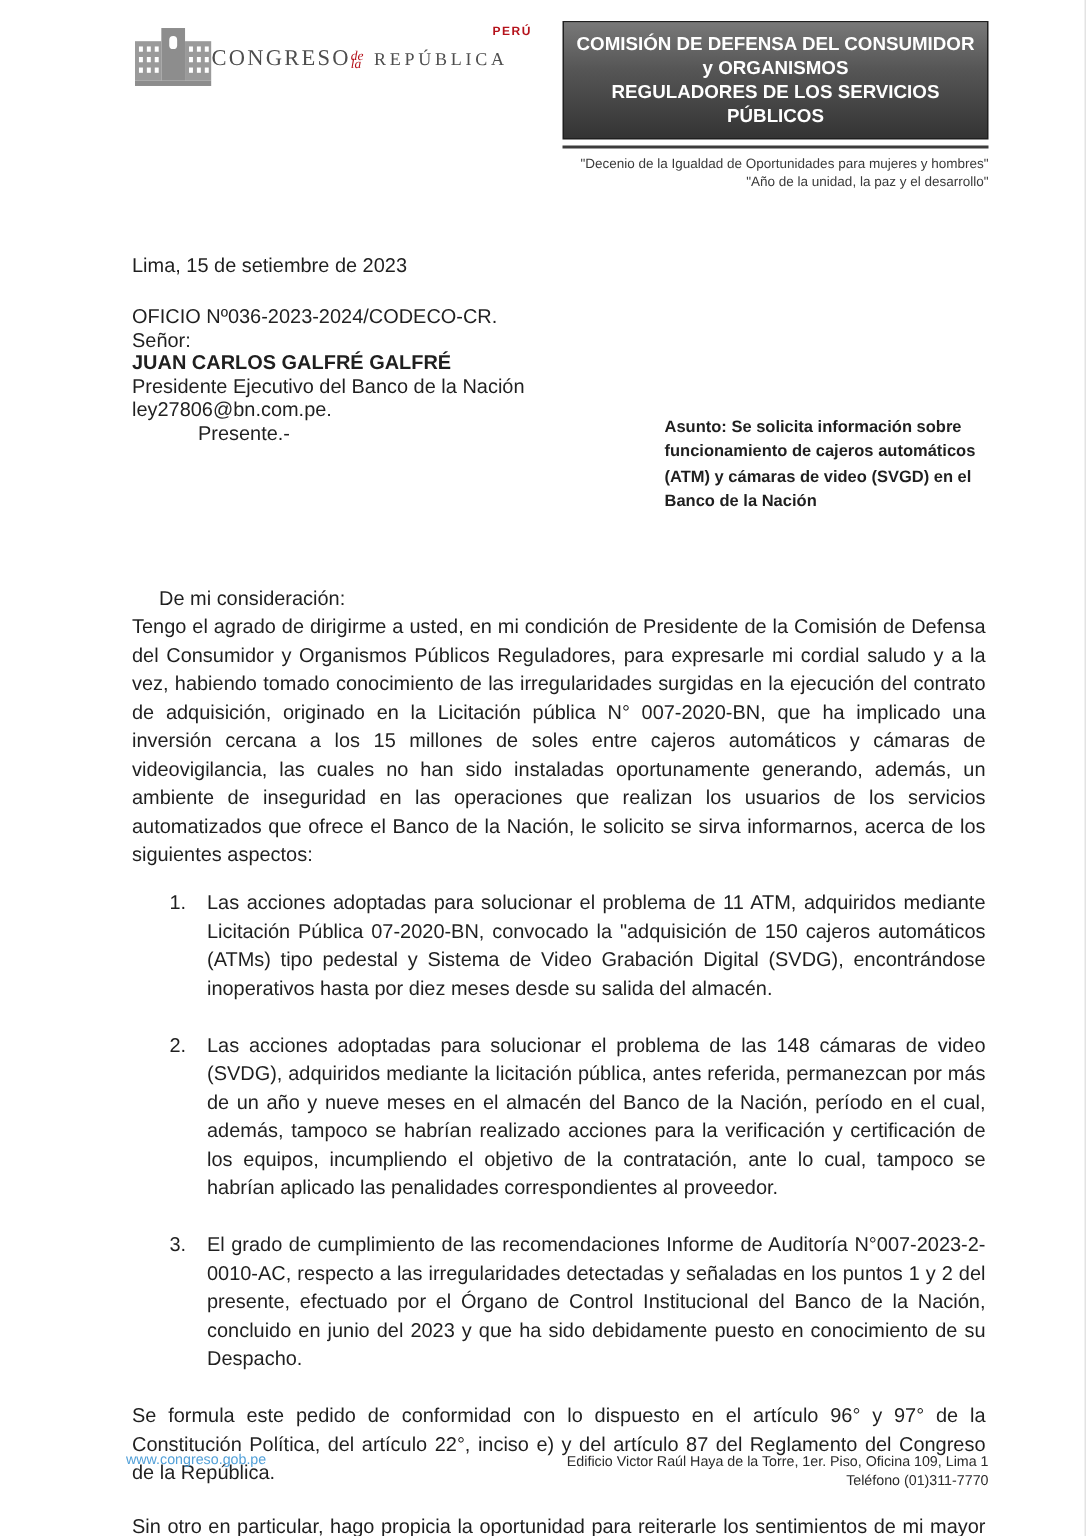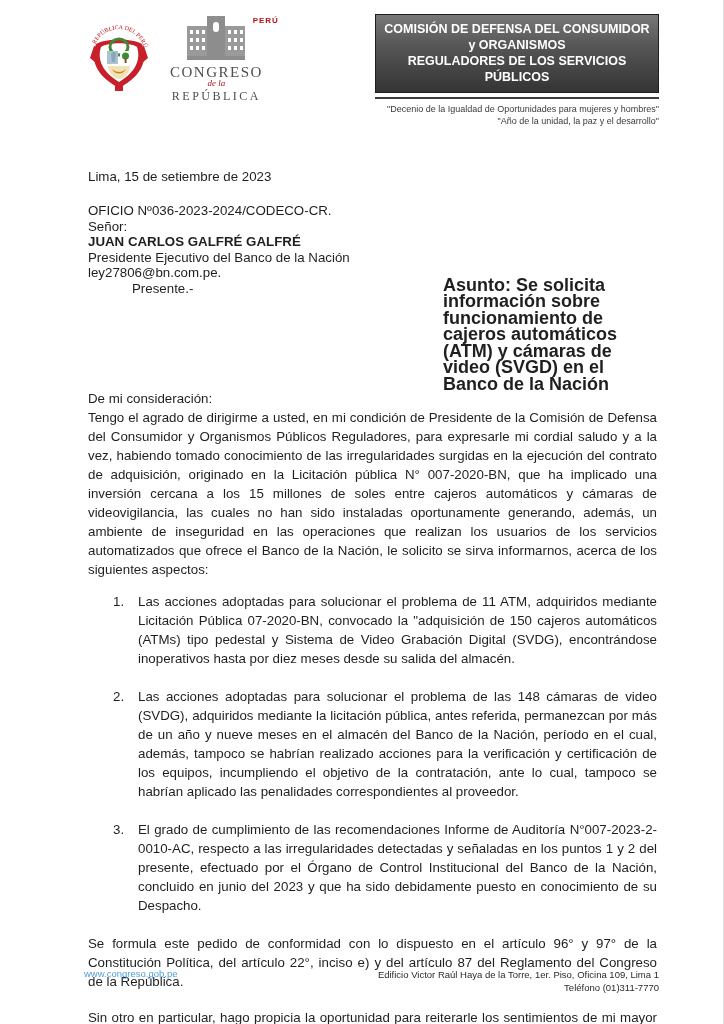--- a/index.html
+++ b/index.html
@@ -9,21 +9,21 @@
     width:724px; height:1024px;
     background:#ffffff;
     font-family:"Liberation Sans", sans-serif;
     color:#1f1f1f;
     overflow:hidden;
     border-right:1px solid #e3e3e3;
   }
   
   .header { display:flex; justify-content:space-between; padding:14px 64px 0 84px; }
   .logo-block { display:flex; align-items:flex-start; width:196px; }
-  .logo-right { display:flex; flex-direction:column; align-items:center; margin-left:16px; position:relative; }
+  .logo-right { display:flex; flex-direction:row; align-items:center; margin-left:6px; position:relative; }
   .peru-tag { position:absolute; top:2px; right:-16px; color:#b5121b; font-size:8px; font-weight:bold; letter-spacing:1px; }
   .congreso { font-family:"Liberation Serif", serif; font-size:15px; letter-spacing:1.5px; color:#4e4e4e; margin-top:2px; }
   .dela { font-family:"Liberation Serif", serif; font-style:italic; color:#b5121b; font-size:9px; line-height:5px; height:6px; }
   .republica { font-family:"Liberation Serif", serif; font-size:12px; letter-spacing:2.5px; color:#4e4e4e; margin-top:2px; }
   .banner-col { width:284px; }
   .banner {
     background:linear-gradient(180deg,#787878 0%,#565656 40%,#343434 100%);
     border:1px solid #1f1f1f;
     color:#ffffff; text-align:center; font-weight:bold; font-size:12.5px;
     line-height:16px; padding:6px 4px 7px 4px;
@@ -33,23 +33,23 @@
   .quote { font-size:9px; color:#3a3a3a; line-height:11.5px; }
   
   .content { padding:0 66px 0 88px; font-size:13.3px; line-height:19px; }
   .date-line { margin-top:40px; }
   .oficio-block { margin-top:17px; line-height:15.6px; }
   .bold { font-weight:bold; }
   .presente-row { position:relative; min-height:88px; }
   .presente { margin-left:44px; display:inline-block; line-height:15.6px; }
   .subject {
     position:absolute; left:355px; top:-4px; width:218px;
-    font-weight:bold; line-height:16.5px; font-size:18px;
+    font-weight:bold; line-height:16.5px; font-size:11px;
   }
-  .greeting { margin-top:20px; }
+  .greeting { margin-top:20px;margin-left:18px; }
   .para { margin-top:0; text-align:justify; }
   .list { margin-top:13px; }
   .li { display:flex; margin-bottom:19px; }
   .li .num { flex:none; width:25px; margin-left:25px; }
   .li .txt { flex:1; text-align:justify; }
   .closing { margin-top:4px; text-align:justify; }
   .closing2 { margin-top:17px; text-align:justify; }
   
   .footer { position:absolute; left:84px; right:64px; bottom:30px; display:flex; justify-content:space-between; align-items:flex-start; }
   .site { color:#52a0d8; font-size:9.5px; text-decoration:none; cursor:pointer; }

